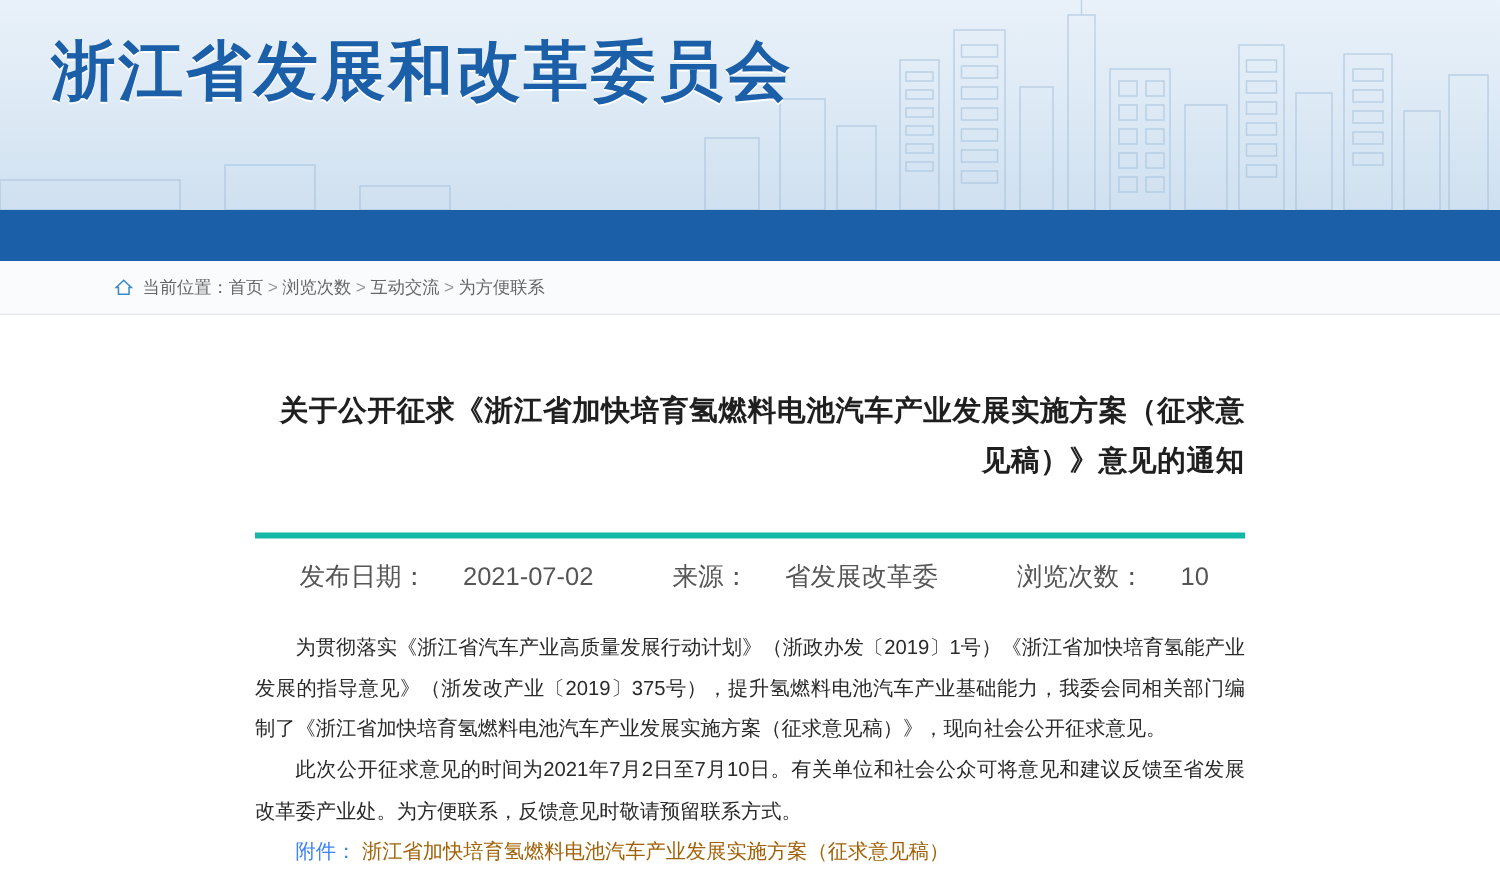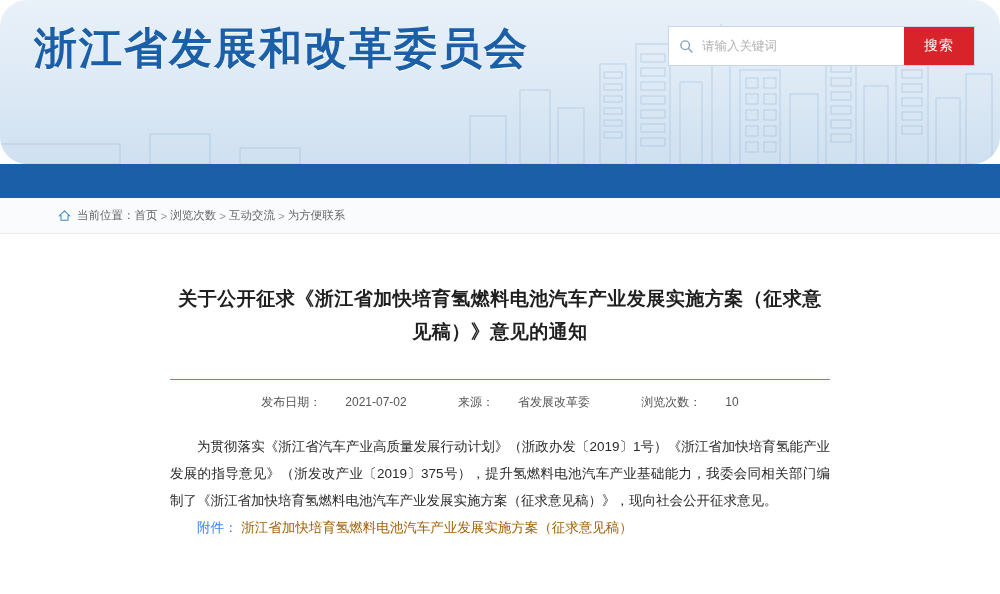--- a/index.html
+++ b/index.html
@@ -8,24 +8,23 @@
     width: 1000px; height: 594px;
     overflow: hidden;
     background: #ffffff;
     font-family: "Liberation Sans", sans-serif;
   }
   .page { position: relative; width: 1000px; height: 594px; background: #fff; }
 
   
   .header {
     position: relative;
-    height: 164px;
+    height: 140px;
     background: linear-gradient(180deg,#e9f1f9 0%, #dce9f5 55%, #cfe0f0 100%);
     overflow: hidden;
-    border-radius: 27px;
   }
   .skyline {
     position: absolute; left: 0; bottom: 0; width: 100%; height: 140px;
     opacity: .55;
   }
   .header-title-block {
     position: absolute; left: 34px; top: 22px; z-index: 3;
   }
   .cn-title {
     font-family: "Liberation Serif", serif;
@@ -79,47 +78,47 @@
     height: 34px;
     background: #1a5fa8;
   }
 
   
   .breadcrumb-bar {
     height: 36px;
     background: #fafbfc;
     border-bottom: 1px solid #e9ecef;
     display: flex; align-items: center;
-    padding-left: 58px;
+    padding-left: 76px;
     font-size: 11.5px;
     color: #666;
   }
   .home-icon { width: 13px; height: 13px; margin-right: 6px; }
   .breadcrumb-bar .sep { margin: 0 3px; color: #999; }
   .bc-link { color: #666; text-decoration: none; }
 
   
   .content {
     padding: 0 170px;
   }
   .doc-title {
     margin: 48px 0 0 0;
     font-size: 19px;
     font-weight: bold;
     color: #1f1f1f;
-    text-align: center;
+    text-align: right;
     line-height: 1.75;
     letter-spacing: .5px;
   }
   .meta {
     margin-top: 30px;
     padding-top: 14px;
-    border-top: 1px solid #14b8a6;
-    text-align: center;
-    font-size: 12px;
+    border-top: 4px solid #14b8a6;
+    text-align: right;
+    font-size: 17px;
     color: #555;
   }
   .meta span { margin: 0 12px; }
   .body-text {
     margin-top: 22px;
     font-size: 13.5px;
     color: #2a2a2a;
     line-height: 2.02;
     text-align: justify;
   }
@@ -188,30 +187,20 @@
         <path d="M0 120 L120 120 L120 140 L0 140 Z"></path>
         <path d="M150 110 L210 110 L210 140 L150 140 Z"></path>
         <path d="M240 124 L300 124 L300 140 L240 140 Z"></path>
       </g>
     </svg>
 
     <div class="header-title-block">
       <div class="cn-title">浙江省发展和改革委员会</div>
     </div>
 
-    <div class="search-wrap">
-      <div class="search-field">
-        <svg class="search-icon" viewBox="0 0 16 16">
-          <circle cx="6.6" cy="6.6" r="4.6" fill="none" stroke="#8aa3bb" stroke-width="1.5"></circle>
-          <line x1="10.2" y1="10.2" x2="14.3" y2="14.3" stroke="#8aa3bb" stroke-width="1.6"></line>
-        </svg>
-        <input class="search-input" type="text" placeholder="请输入关键词" style="">
-      </div>
-      <button class="search-btn">搜索</button>
-    </div>
   </div>
 
   <div class="navbar"></div>
 
   <div class="breadcrumb-bar">
     <svg class="home-icon" viewBox="0 0 14 14">
       <path d="M7 2 L12.4 7.2 L10.8 7.2 L10.8 12 L3.2 12 L3.2 7.2 L1.6 7.2 Z" fill="none" stroke="#3a8ac8" stroke-width="1.1"></path>
     </svg>
     <span>当前位置：</span>
     <a class="bc-link" href="#">首页</a>
@@ -227,19 +216,20 @@
     <h1 class="doc-title">关于公开征求《浙江省加快培育氢燃料电池汽车产业发展实施方案（征求意见稿）》意见的通知</h1>
 
     <div class="meta">
       <span><span>发布日期：</span><span>2021-07-02</span></span>
       <span><span>来源：</span><span>省发展改革委</span></span>
       <span><span>浏览次数：</span><span>10</span></span>
     </div>
 
     <div class="body-text">
       <p>为贯彻落实《浙江省汽车产业高质量发展行动计划》（浙政办发〔2019〕1号）《浙江省加快培育氢能产业发展的指导意见》（浙发改产业〔2019〕375号），提升氢燃料电池汽车产业基础能力，我委会同相关部门编制了《浙江省加快培育氢燃料电池汽车产业发展实施方案（征求意见稿）》，现向社会公开征求意见。</p>
+      <p>此次公开征求意见的时间为2021年7月2日至7月10日。有关单位和社会公众可将意见和建议反馈至省发展改革委产业处。为方便联系，反馈意见时敬请预留联系方式。</p>
       <p class="attach-line">
         <span class="attach-label">附件：</span>
         <a class="attach-link" href="#">浙江省加快培育氢燃料电池汽车产业发展实施方案（征求意见稿）</a>
       </p>
     </div>
   </div>
 </div>
 
 </body></html>

